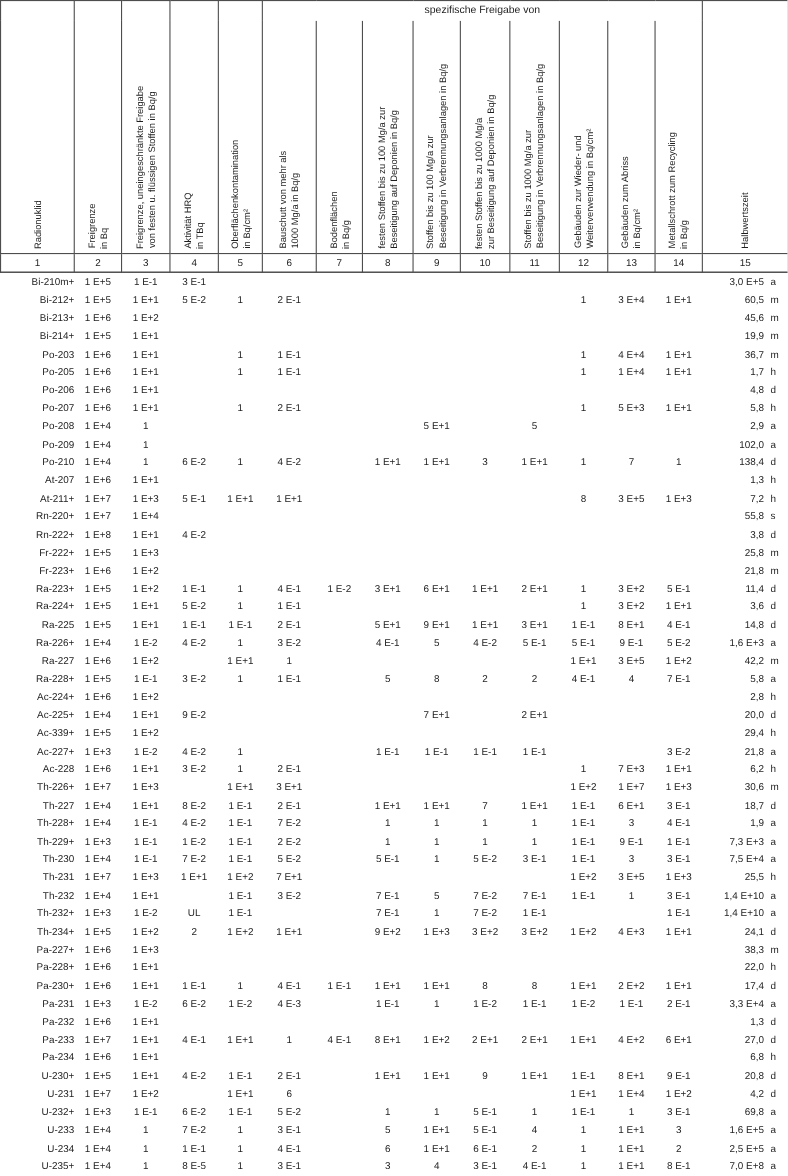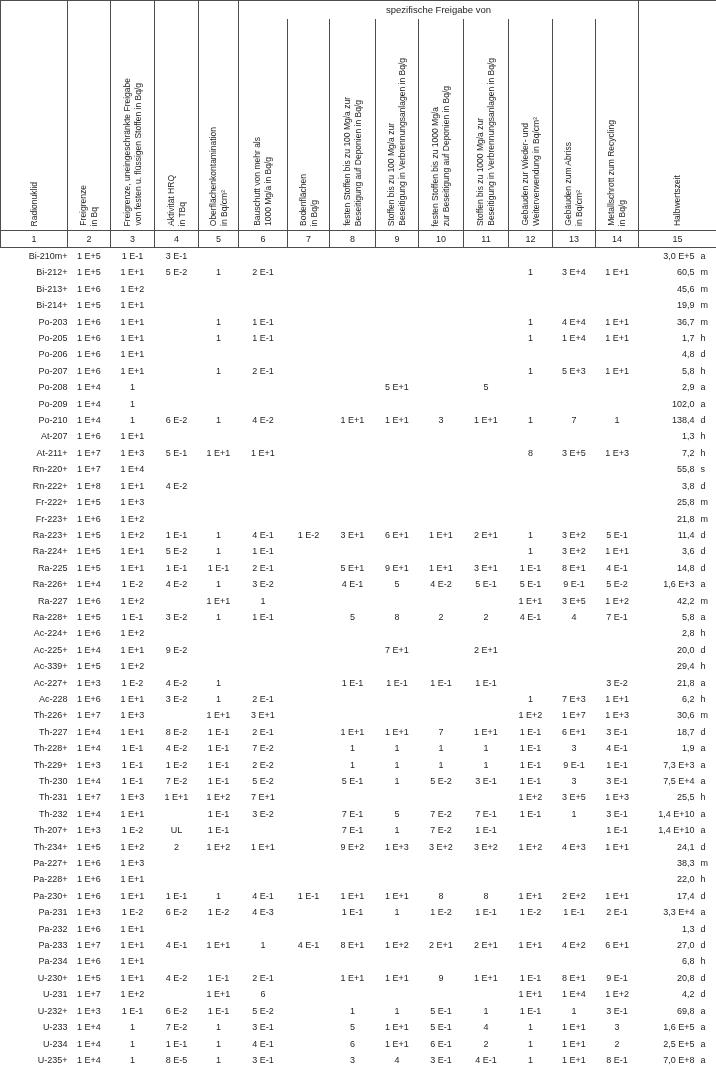--- a/index.html
+++ b/index.html
@@ -938,21 +938,21 @@
           <td class="cv">1</td>
           <td class="cv">3 E-1</td>
           <td class="ch">
             <div class="hw">
               <span>1,4 E+10</span>
               <span class="u">a</span>
             </div>
           </td>
         </tr>
         <tr>
-          <td class="c1">Th-207+</td>
+          <td class="c1">Th-232+</td>
           <td class="cv">1 E+3</td>
           <td class="cv">1 E-2</td>
           <td class="cv">UL</td>
           <td class="cv">1 E-1</td>
           <td class="cv"></td>
           <td class="cv"></td>
           <td class="cv">7 E-1</td>
           <td class="cv">1</td>
           <td class="cv">7 E-2</td>
           <td class="cv">1 E-1</td>

